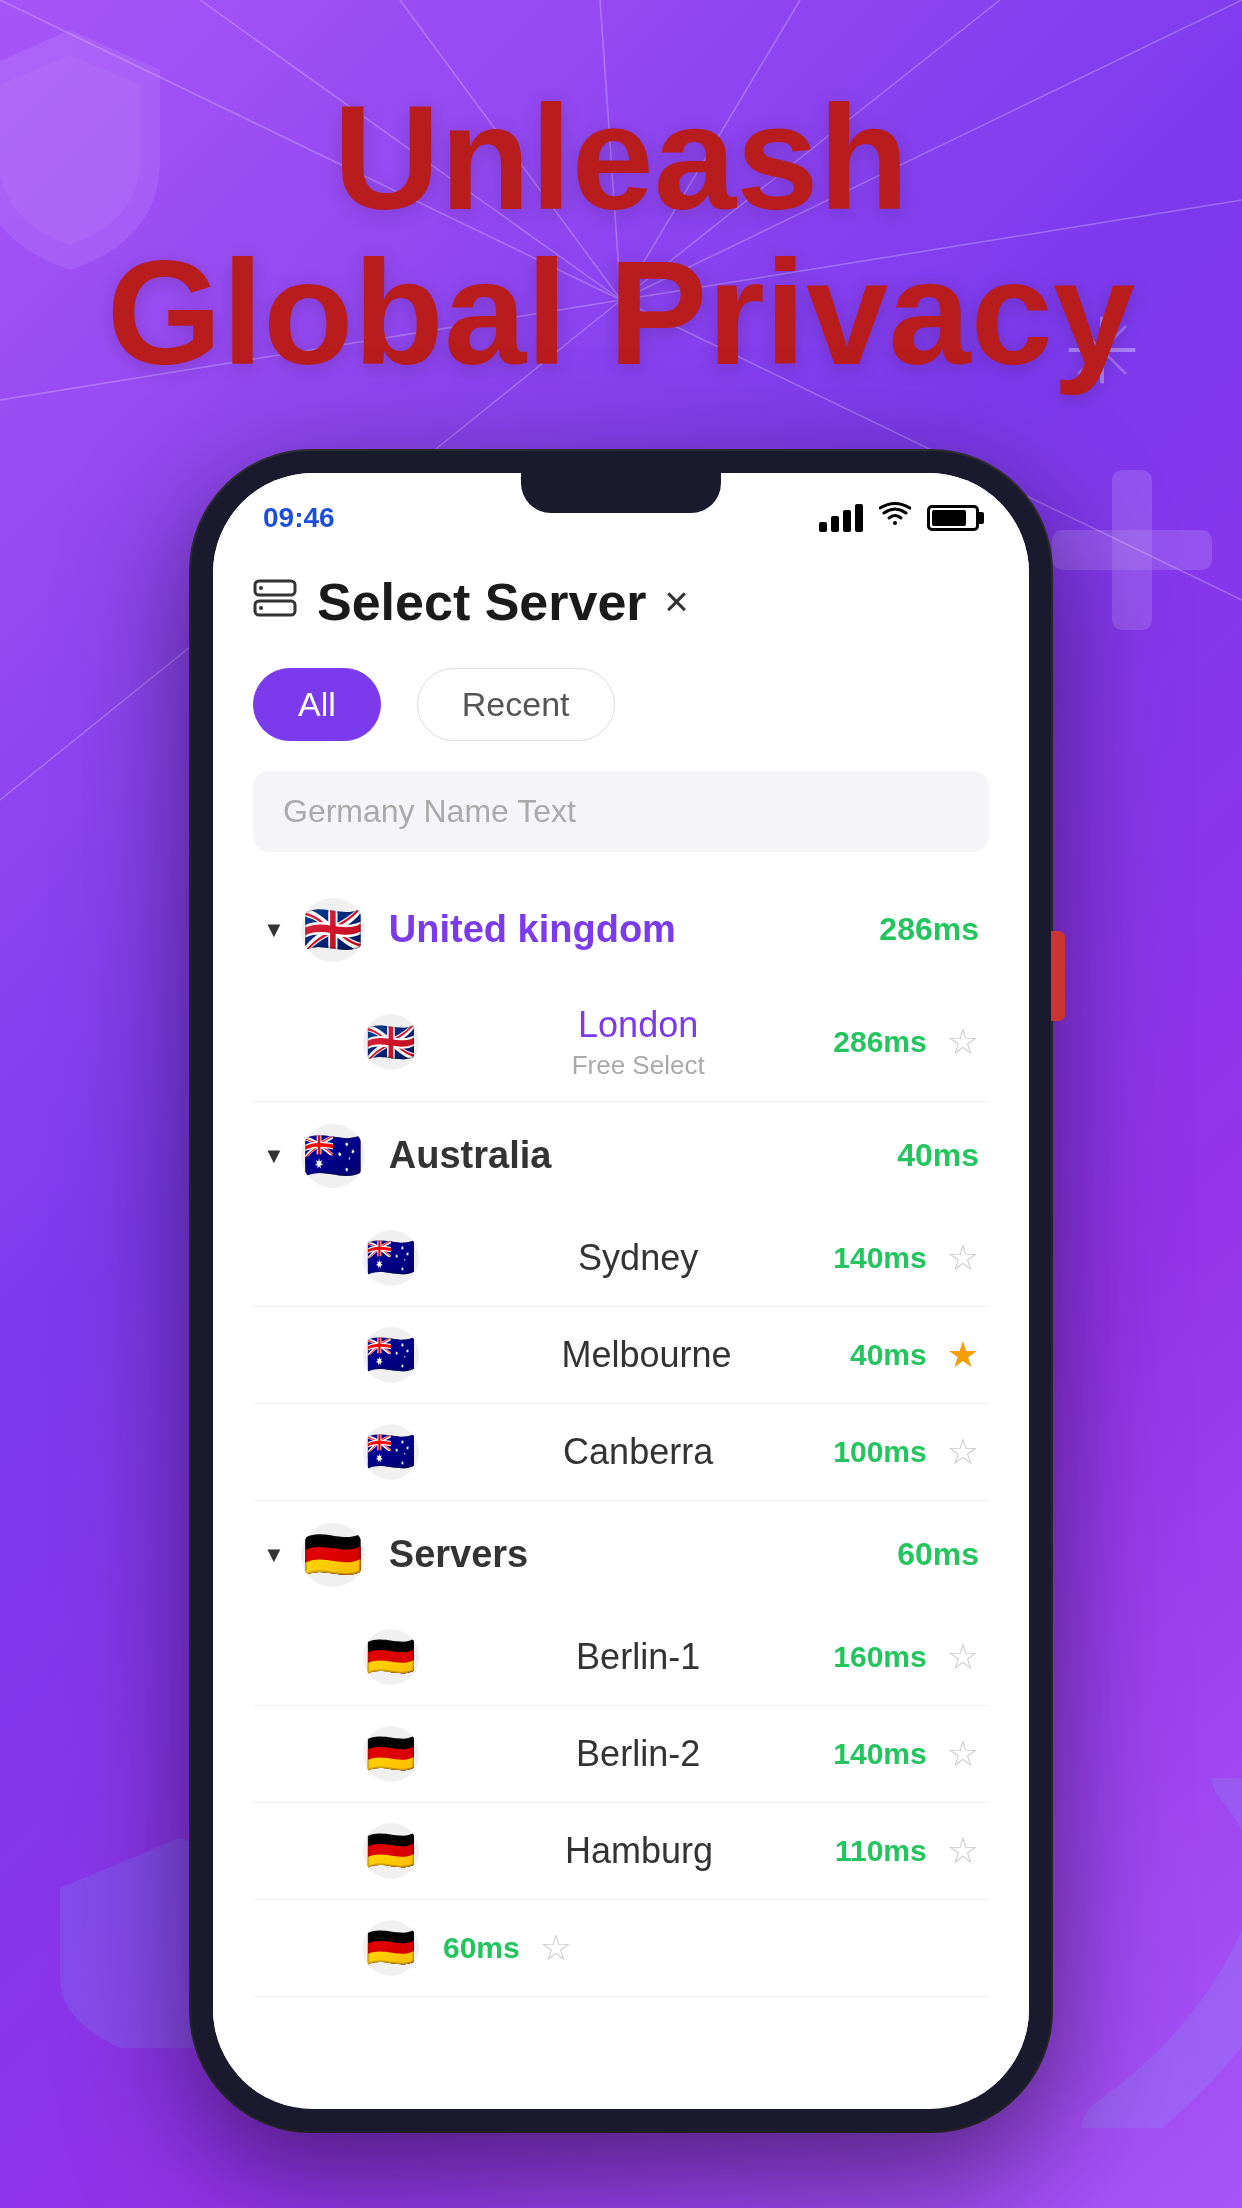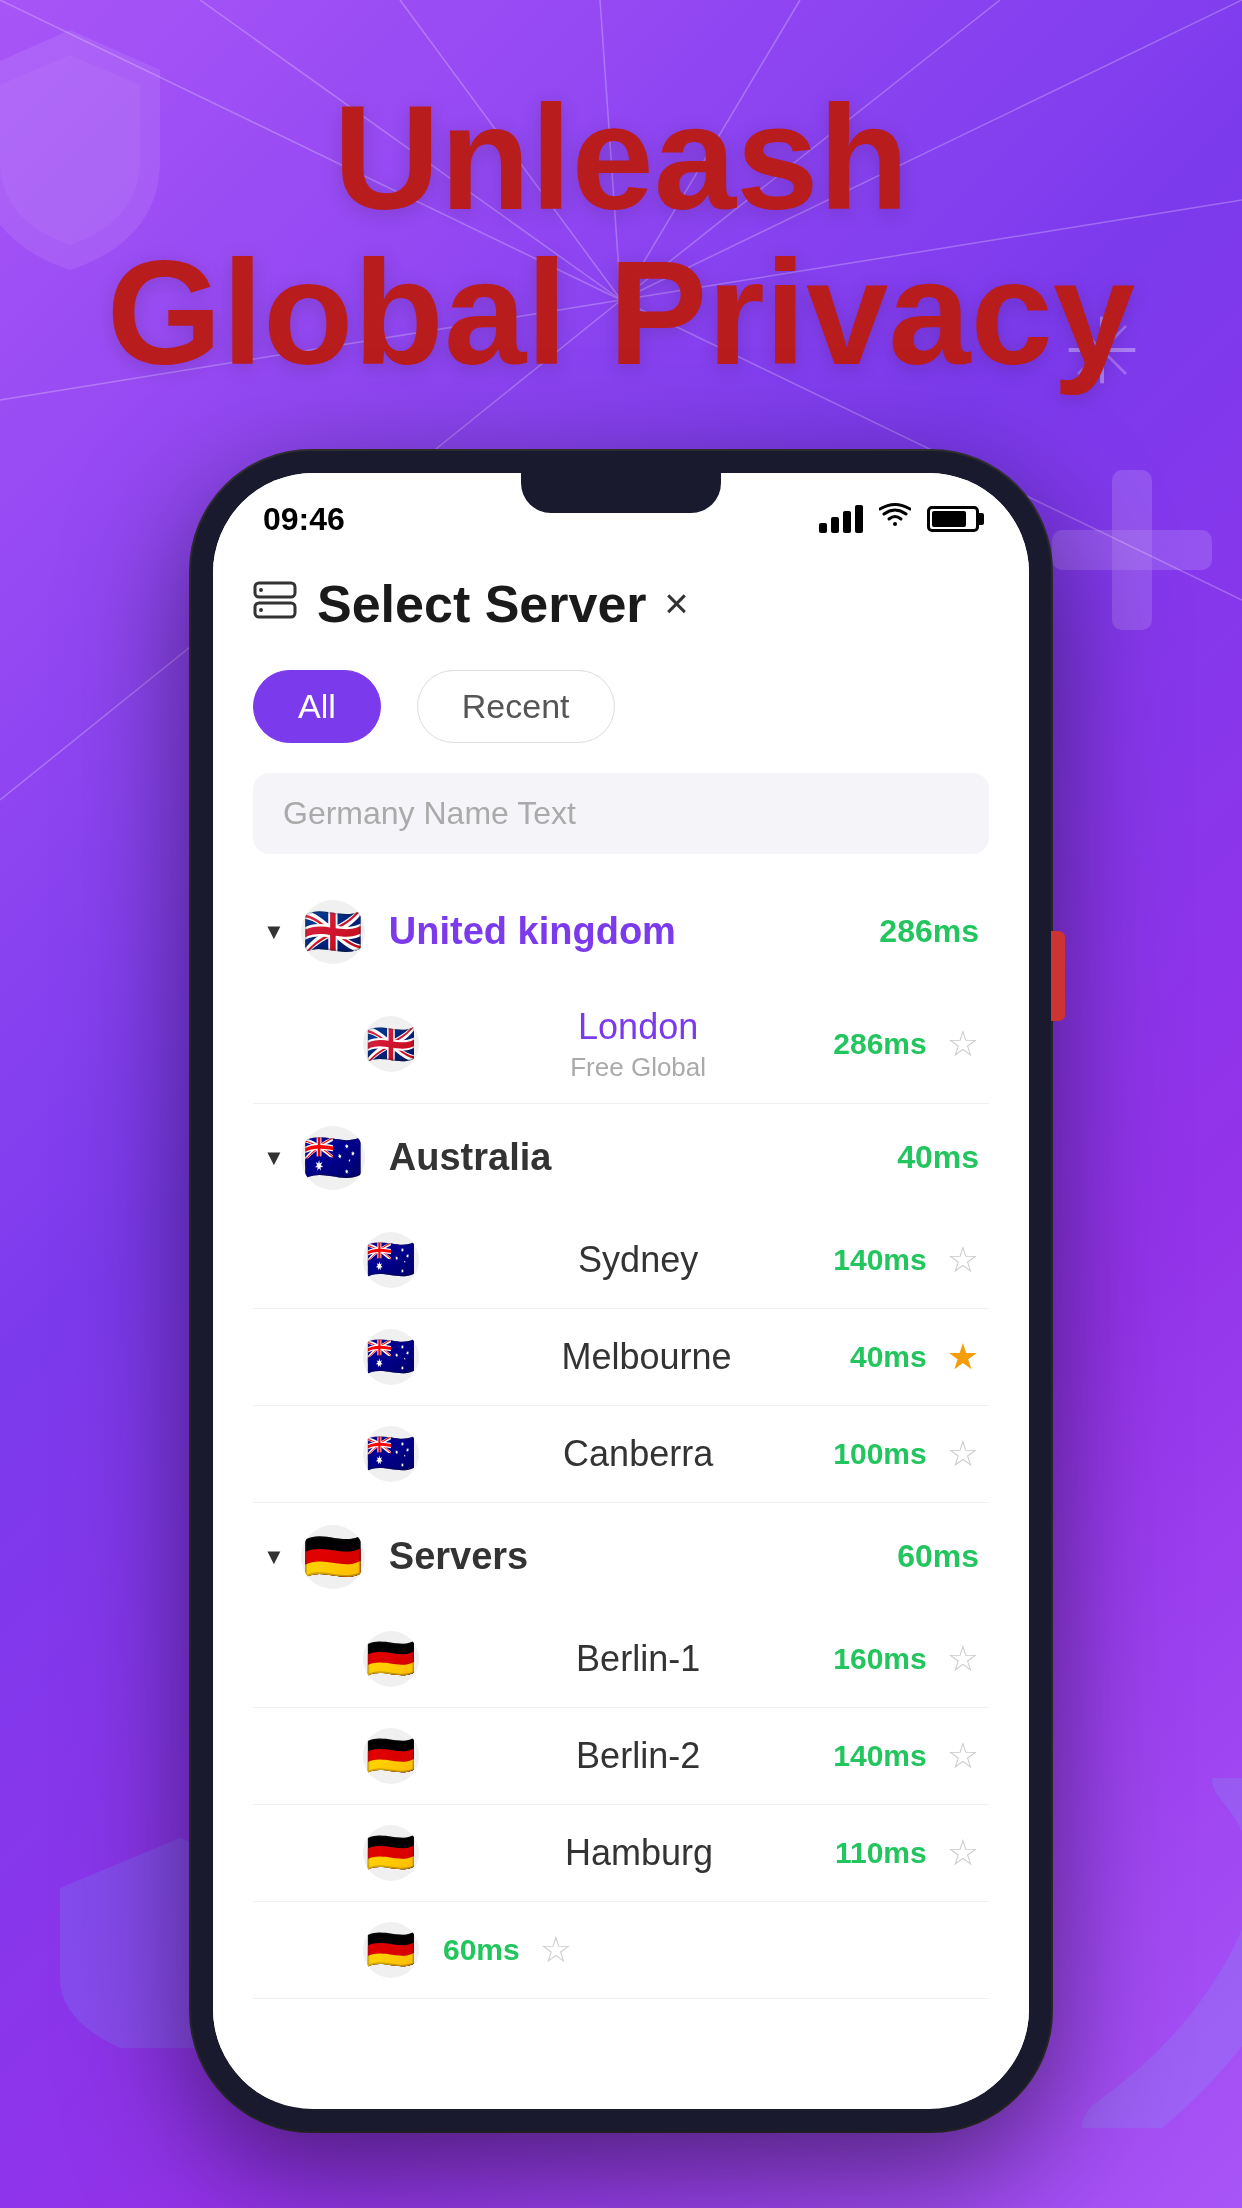--- a/index.html
+++ b/index.html
@@ -128,23 +128,23 @@
     
     .status-bar {
       display: flex;
       justify-content: space-between;
       align-items: center;
       padding: 28px 50px 16px;
       background: white;
     }
 
     .status-time {
-      font-size: 32px;
+      font-size: 28px;
       font-weight: 600;
-      color: #000000;
+      color: #1d4ed8;
     }
 
     .status-icons {
       display: flex;
       align-items: center;
       gap: 16px;
     }
 
     
     .signal-bars {
@@ -514,21 +514,21 @@
             <span class="chevron">▼</span>
             <div class="flag-circle">🇬🇧</div>
             <span class="country-name">United kingdom</span>
             <span class="ping">286ms</span>
           </div>
 
           <div class="server-row">
             <div class="server-flag">🇬🇧</div>
             <div class="server-info">
               <div class="server-name">London</div>
-              <div class="server-sub">Free Global</div>
+              <div class="server-sub">Free Select</div>
             </div>
             <span class="server-ping">286ms</span>
             <span class="star-icon">☆</span>
           </div>
 
           <div class="country-row">
             <span class="chevron">▼</span>
             <div class="flag-circle">🇦🇺</div>
             <span class="country-name dark">Australia</span>
             <span class="ping">40ms</span>

